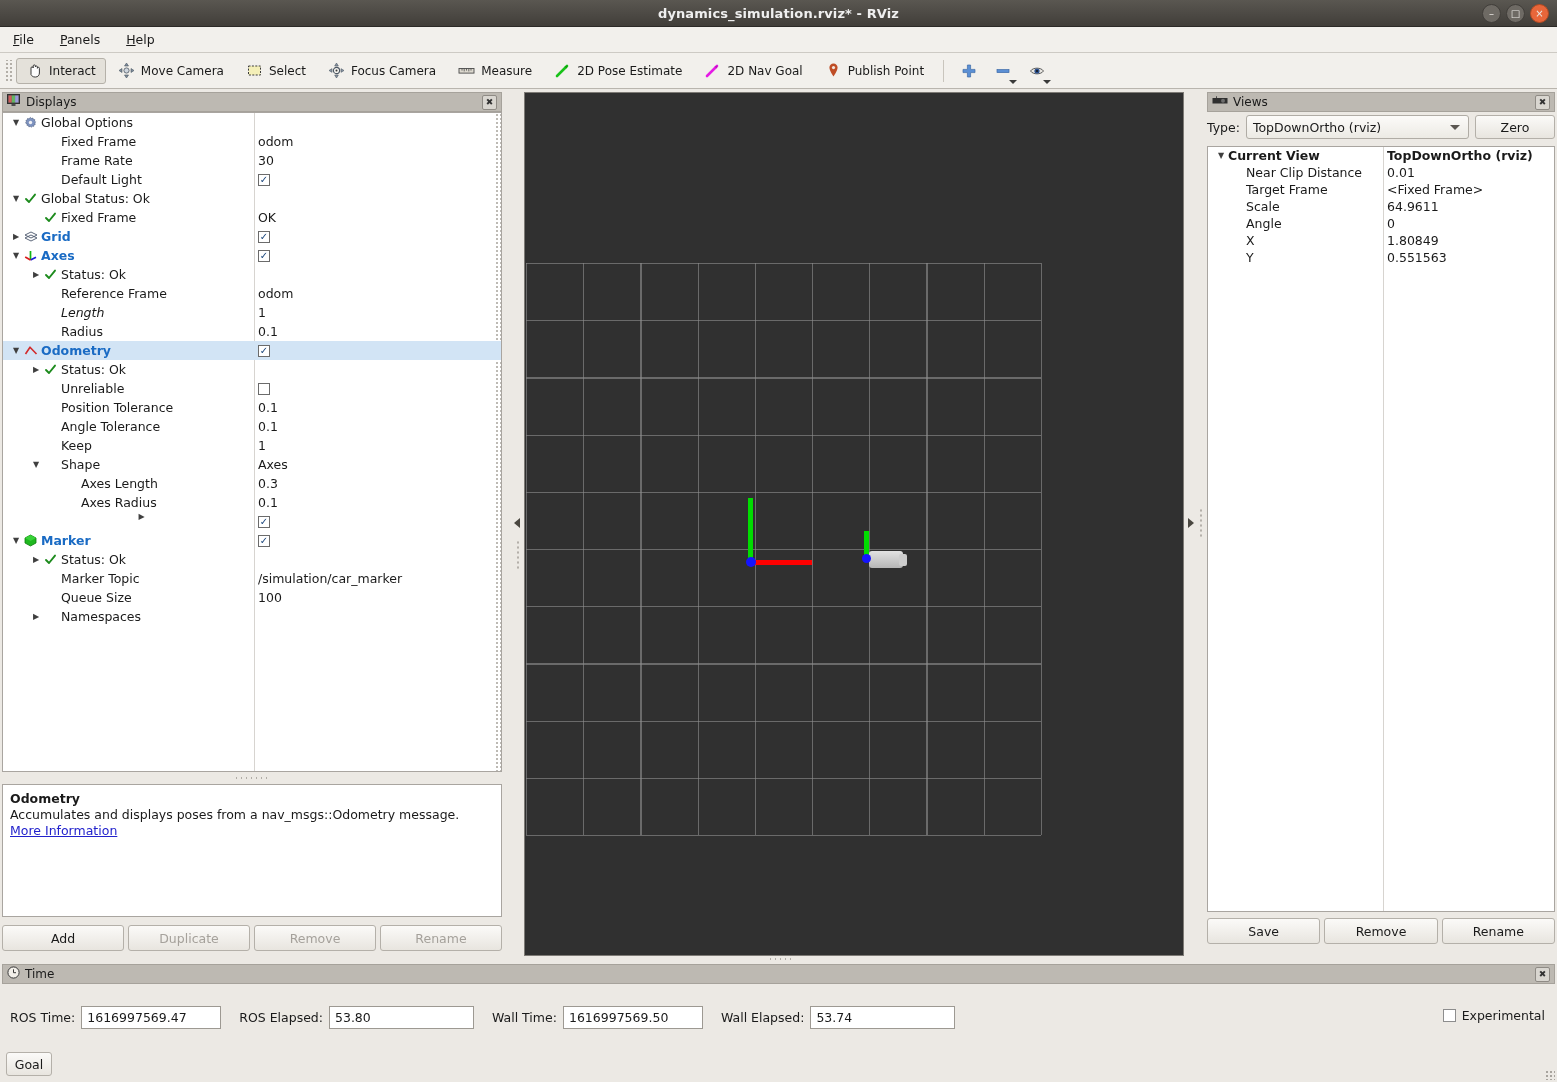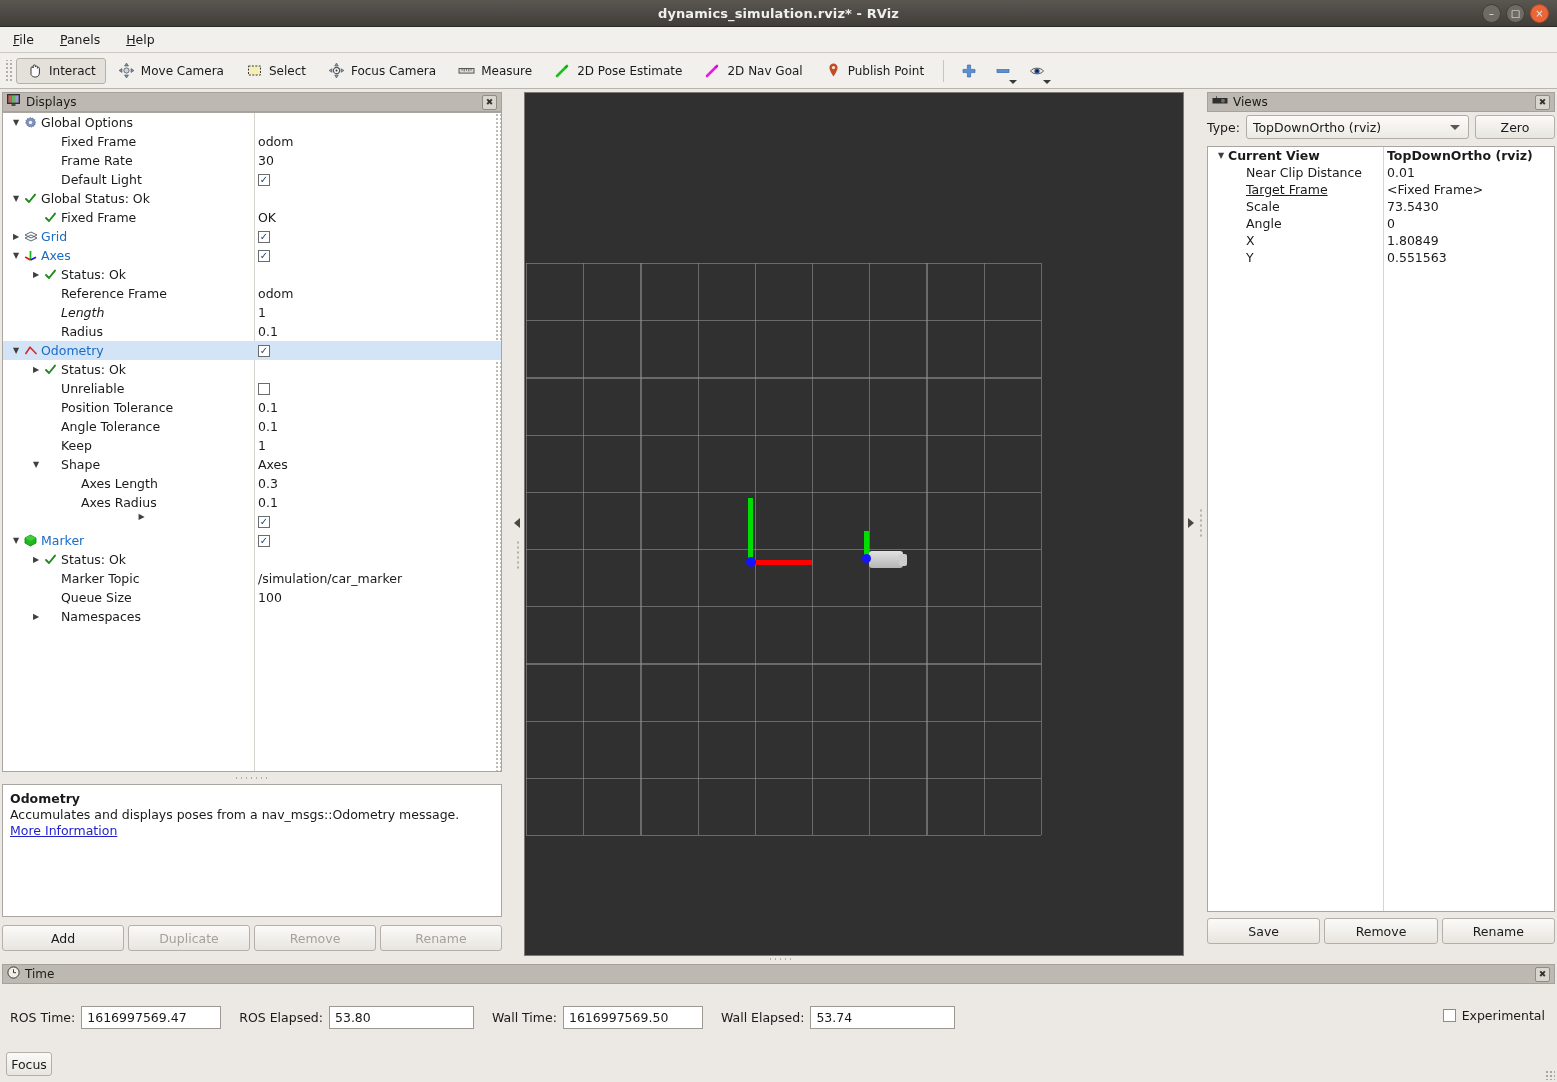--- a/index.html
+++ b/index.html
@@ -96,21 +96,21 @@
   .arrow { width:14px; text-align:center; font-size:8px; color:#3f3f3f; flex:0 0 14px;}
   .arrow.right::before { content:"\25B6"; }
   .arrow.down::before  { content:"\25BC"; }
   .ticon-sm { width:15px; flex:0 0 15px; display:flex; align-items:center; justify-content:center;}
   .chk {
     width:12px;height:12px;border:1px solid #6b6b6b;background:#fff;
     display:inline-flex;align-items:center;justify-content:center;
     font-size:10px;color:#19457c; line-height:1;
   }
   .swatch { width:12px;height:12px;background:#303030;border:1px solid #555;display:inline-block;}
-  .blue-item { color:#1a6bc4; font-weight:normal; }
+  .blue-item { color:#1a6bc4; font-weight:bold; }
   .bold { font-weight:bold; }
   .tcolsplit { position:absolute; left:251px; top:0; width:1px; height:100%; background:#d7d4d0; }
   .tvert { position:absolute; right:0; top:0; width:6px; height:100%;
            background-image: radial-gradient(#bdbab4 .9px, transparent 1px);
            background-size:4px 4px; }
 
   #disp-desc {
     position:absolute; left:0; top:692px; width:500px; height:133px;
     background:#ffffff; border:1px solid #a9a5a0; padding:6px 7px;
     font-size:12.5px; line-height:16px;
@@ -742,32 +742,32 @@
           <div class="vval bold">TopDownOrtho (rviz)</div>
         </div>
         <div class="vrow">
           <div class="vname" style="padding-left: 24px;">
             <span class="arrow"></span>
             <span>Near Clip Distance</span>
           </div>
           <div class="vval">0.01</div>
         </div>
         <div class="vrow">
-          <div class="vname" style="padding-left: 24px; text-decoration: underline;">
+          <div class="vname" style="padding-left: 24px;">
             <span class="arrow"></span>
             <span>Target Frame</span>
           </div>
           <div class="vval">&lt;Fixed Frame&gt;</div>
         </div>
         <div class="vrow">
           <div class="vname" style="padding-left: 24px;">
             <span class="arrow"></span>
             <span>Scale</span>
           </div>
-          <div class="vval">73.5430</div>
+          <div class="vval">64.9611</div>
         </div>
         <div class="vrow">
           <div class="vname" style="padding-left: 24px;">
             <span class="arrow"></span>
             <span>Angle</span>
           </div>
           <div class="vval">0</div>
         </div>
         <div class="vrow">
           <div class="vname" style="padding-left: 24px;">
@@ -814,16 +814,16 @@
     <div class="tfield" style="width:140px;">1616997569.50</div>
     <span class="tl">Wall Elapsed:</span>
     <div class="tfield" style="width:145px;">53.74</div>
   </div>
 
   <div id="experimental">
     <span class="chk-lg"></span>
     <span>Experimental</span>
   </div>
 
-  <div id="resetbtn">Focus</div>
+  <div id="resetbtn">Goal</div>
 
   <div id="resize-grip"></div>
 </div>
 
 </body></html>

